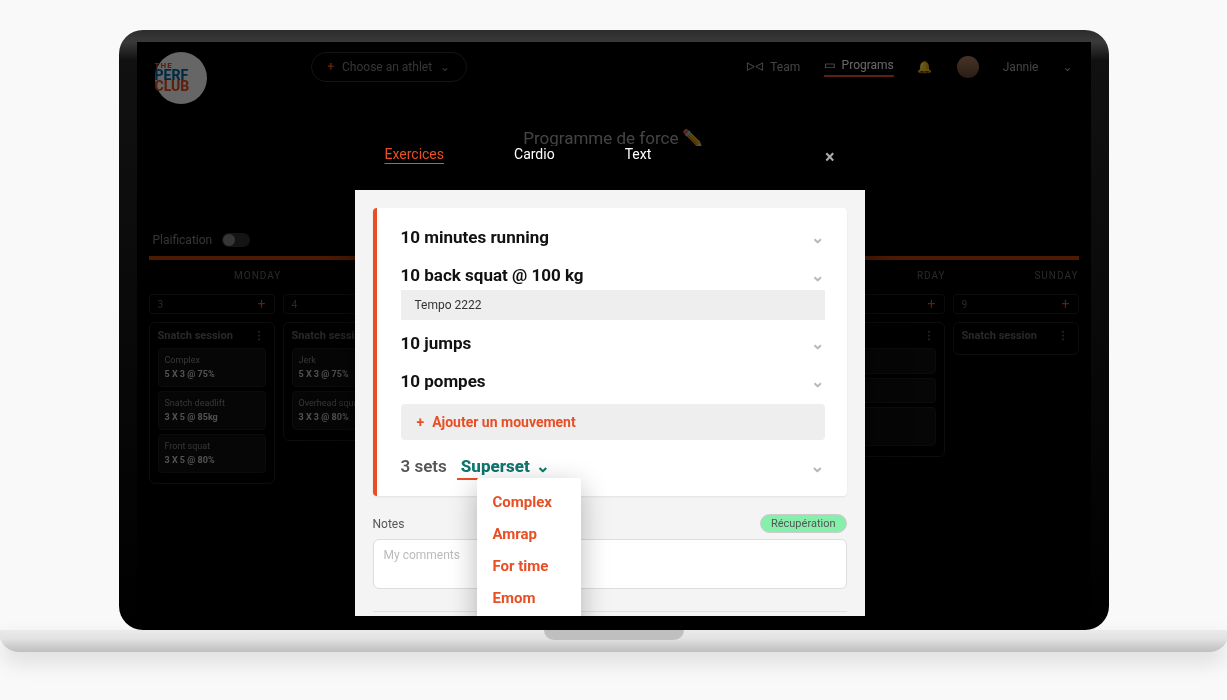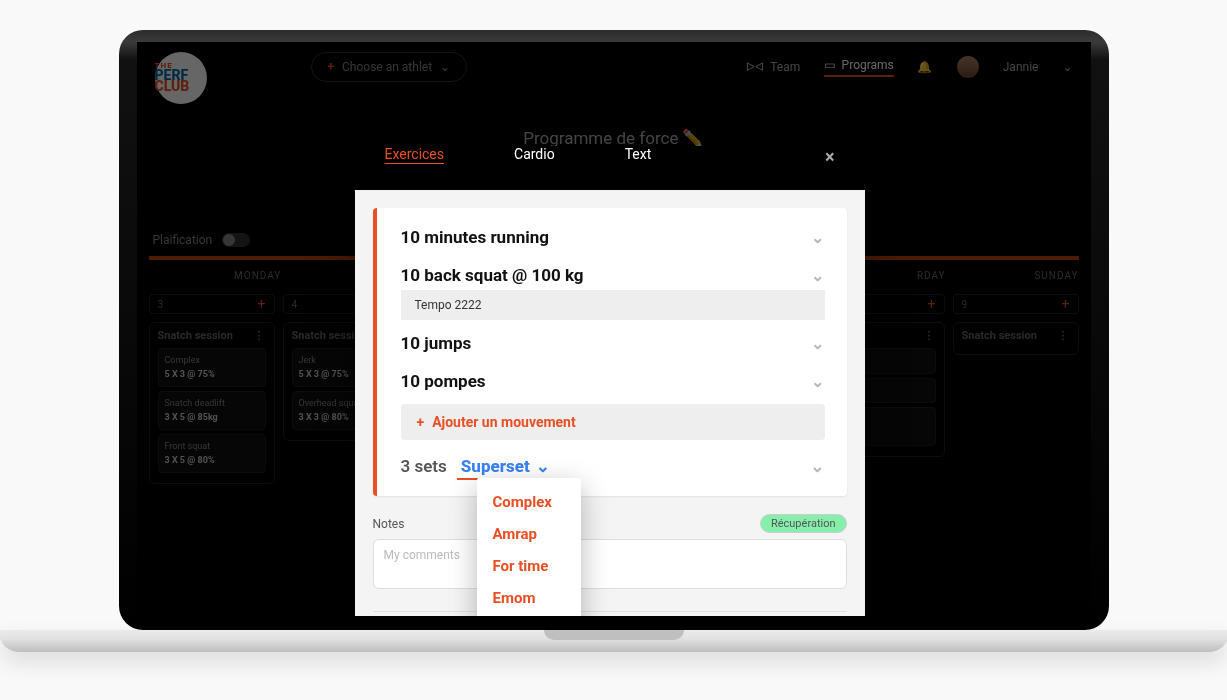--- a/index.html
+++ b/index.html
@@ -266,21 +266,21 @@
 
   .sets-row {
     display:flex; align-items:flex-start;
     gap:10px;
     padding:8px 0 2px;
     font-size:17px;
     color:#555;
     font-weight:600;
   }
   .superset-pill {
-    color:#3b82f6;
+    color:#0f766e;
     font-weight:800;
     border-bottom:2px solid #e84f24;
     padding:0 4px 2px;
     display:inline-flex;
     align-items:center;
     gap:6px;
   }
   .sets-row .chevron { margin-left:auto; color:#b8b8b8;}
 
   .notes-area {

